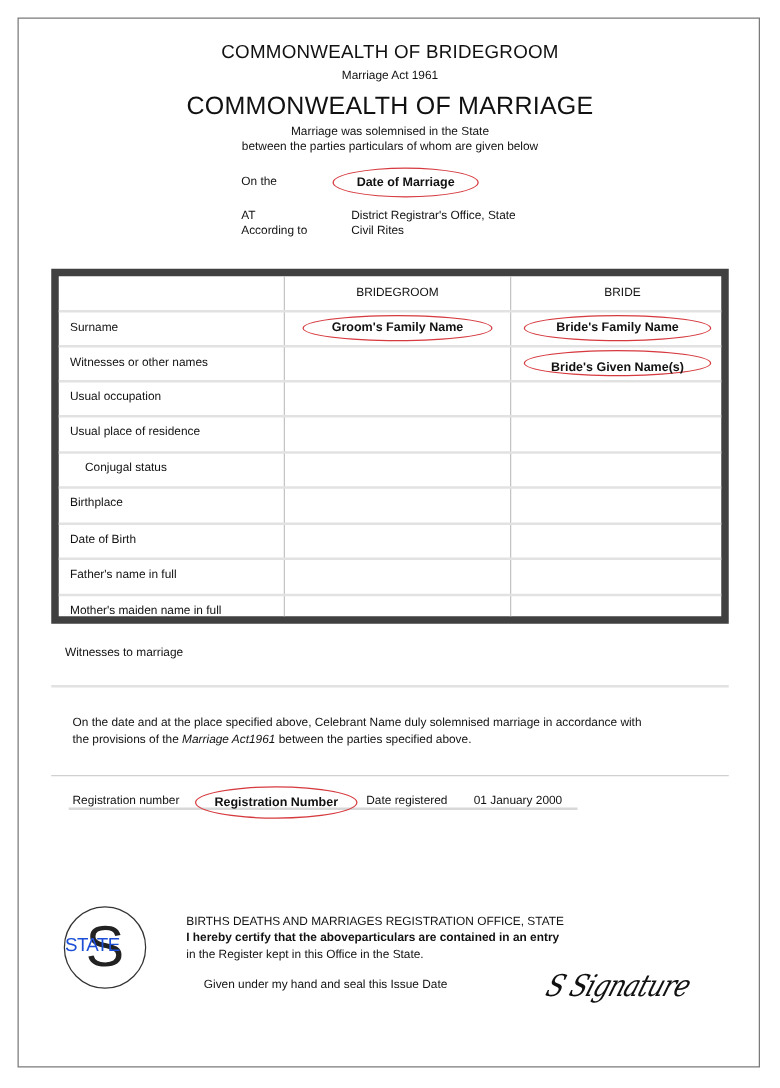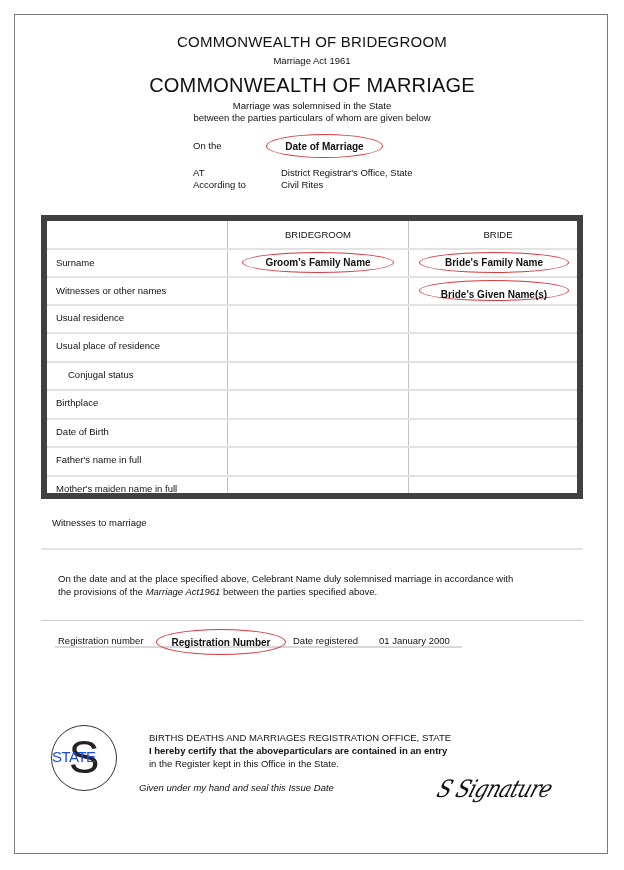--- a/index.html
+++ b/index.html
@@ -67,21 +67,21 @@
   <div class="row-line" style="top:83px;"></div>
   <div class="row-line" style="top:111px;"></div>
   <div class="row-line" style="top:140px;"></div>
   <div class="row-line" style="top:168px;"></div>
   <div class="row-line" style="top:197px;"></div>
   <div class="row-line" style="top:225px;"></div>
   <div class="row-line" style="top:254px;"></div>
 
   <div class="row-label" style="top:36px;">Surname</div>
   <div class="row-label" style="top:64px;">Witnesses or other names</div>
-  <div class="row-label" style="top:91px;">Usual residence</div>
+  <div class="row-label" style="top:91px;">Usual occupation</div>
   <div class="row-label" style="top:119px;">Usual place of residence</div>
   <div class="row-label" style="top:148px;margin-left:12px;">Conjugal status</div>
   <div class="row-label" style="top:176px;">Birthplace</div>
   <div class="row-label" style="top:205px;">Date of Birth</div>
   <div class="row-label" style="top:233px;">Father's name in full</div>
   <div class="row-label" style="top:262px;">Mother's maiden name in full</div>
 
   <div class="ellipse" style="left:195px; top:31px; width:152px; height:21px;">
     <span>Groom's Family Name</span>
   </div>
@@ -108,14 +108,14 @@
 <div class="abs small" style="left:293px; top:635px;">Date registered</div>
 <div class="abs small" style="left:379px; top:635px;">01 January 2000</div>
 
 <div class="seal">
   <div class="seal-s">S</div>
   <div class="seal-word">STATE</div>
 </div>
 <div class="abs small" style="left:149px; top:732px; white-space:nowrap;">BIRTHS DEATHS AND MARRIAGES REGISTRATION OFFICE, STATE</div>
 <div class="abs small" style="left:149px; top:745px; white-space:nowrap;font-weight:bold;">I hereby certify that the aboveparticulars are contained in an entry</div>
 <div class="abs small" style="left:149px; top:758px; white-space:nowrap;">in the Register kept in this Office in the State.</div>
-<div class="abs small" style="left:139px; top:782px; white-space:nowrap;font-style:italic;">Given under my hand and seal this Issue Date</div>
+<div class="abs small" style="left:163px; top:782px; white-space:nowrap;">Given under my hand and seal this Issue Date</div>
 <div class="sig">S Signature</div>
 
 </body></html>

